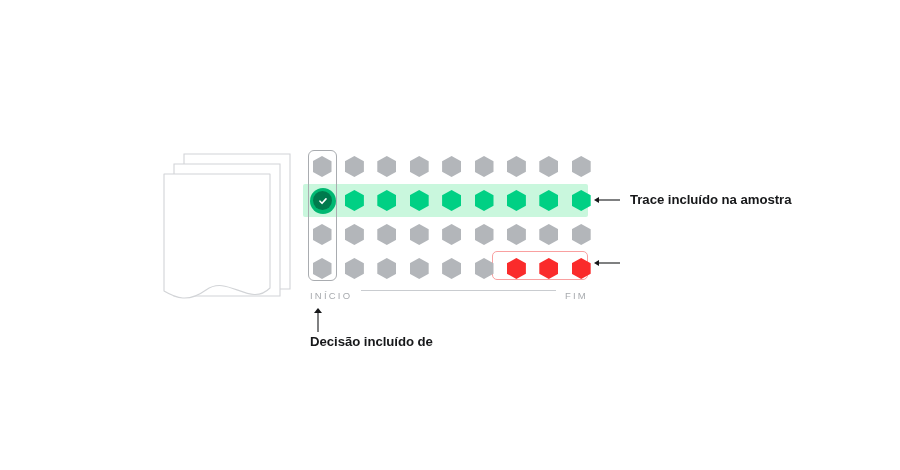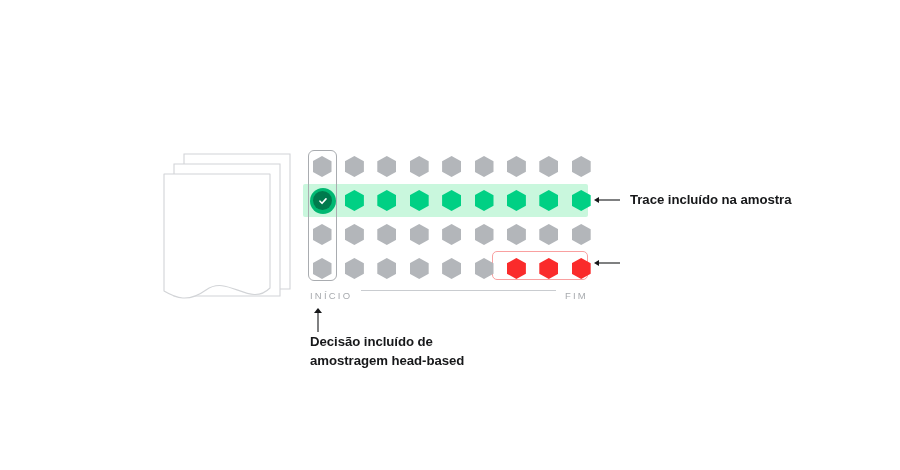--- a/index.html
+++ b/index.html
@@ -233,21 +233,21 @@
     <span class="axis-line"></span>
     <span class="axis-label">FIM</span>
   </div>
 
   <div class="up-arrow">
     <svg width="14" height="26" viewBox="0 0 14 26">
       <line x1="7" y1="25" x2="7" y2="3" stroke="#17181a" stroke-width="1.1"></line>
       <path d="M7 1 L11 6 L3 6 Z" fill="#17181a"></path>
     </svg>
   </div>
-  <div class="bottom-note"><span>Decisão incluído de</span><br><span>amostragem head-based</span></div>
+  <div class="bottom-note"><span>Decisão incluído de</span><br></div>
 
   <div class="legend legend-1">
     <span>
       <svg class="legend-arrow" viewBox="0 0 28 10">
         <line x1="27" y1="5" x2="5" y2="5" stroke="#17181a" stroke-width="1.1"></line>
         <path d="M1 5 L6 2 L6 8 Z" fill="#17181a"></path>
       </svg>
     </span>
     <span class="legend-text">Trace incluído na amostra</span>
   </div>

